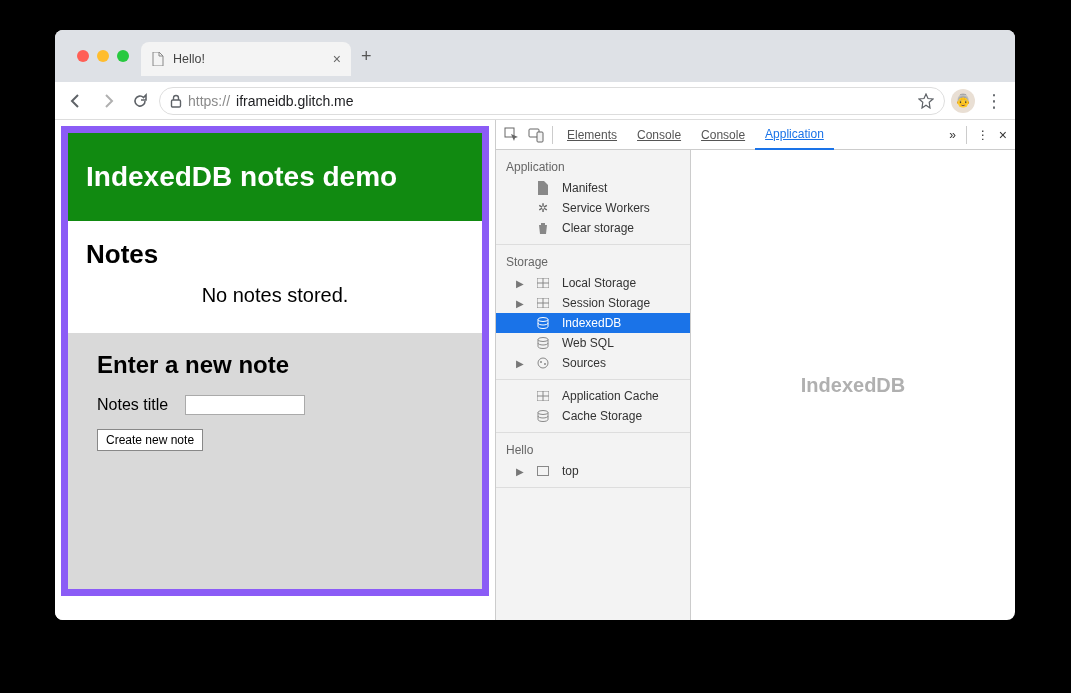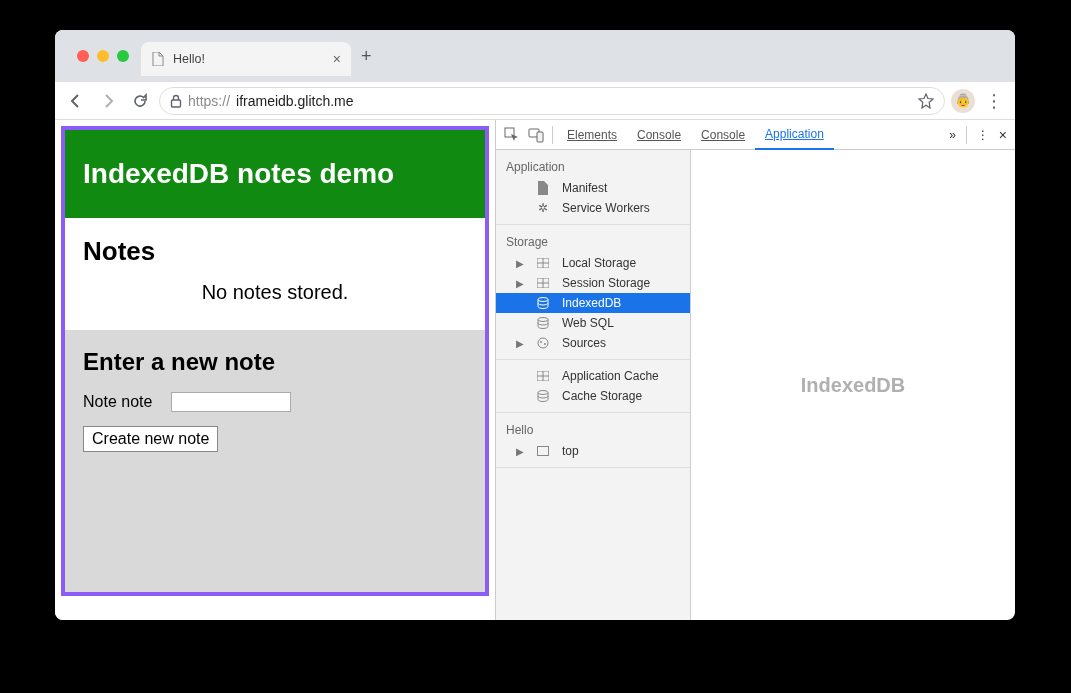--- a/index.html
+++ b/index.html
@@ -83,38 +83,38 @@
   .avatar { width:24px; height:24px; border-radius:50%; background:#e9dfd4; display:flex; align-items:center;justify-content:center; font-size:13px;}
   .menu-dots { color:#5f6368; font-size:18px; cursor:pointer; padding:0 4px;}
 
   
   .content-row { flex:1; display:flex; overflow:hidden; }
   .page-viewport {
     width: 440px;
     background:#fff;
     padding: 6px;
   }
-  .page-inner { border:4px solid #8b5cf6; height: 470px; display:flex; flex-direction:column; }
+  .page-inner { border:7px solid #8b5cf6; height: 470px; display:flex; flex-direction:column; }
   .page-header {
     background:#118a11;
     color:#fff;
     padding: 28px 18px;
     font-size: 28px;
     font-weight:700;
     font-family: Arial, Helvetica, sans-serif;
   }
   .page-mid { background:#fff; padding: 18px 18px 26px; }
   .page-mid h2 { font-size:26px; font-weight:700; font-family: Arial, sans-serif; margin-bottom:14px; }
   .no-notes { text-align:center; font-size:20px; }
-  .page-form { background:#d9d9d9; padding: 18px 18px; flex:1; }
+  .page-form { background:#d9d9d9; padding: 18px 29px; flex:1; }
   .page-form h2 { font-size:24px; font-weight:700; font-family: Arial,sans-serif; margin-bottom:16px; }
   .form-row { display:flex; align-items:center; gap:8px; margin-bottom:6px; font-size:16px; }
   .form-row label { width:80px; }
   .form-row input[type=text] { width:120px; height:20px; border:1px solid #aaa; background:#fff; }
-  .create-btn { margin-top:8px; background:#fff; border:1px solid #888; font-size:16px; padding:3px 8px; cursor:pointer; }
+  .create-btn { margin-top:8px; background:#fff; border:1px solid #888; font-size:12px; padding:3px 8px; cursor:pointer; }
 
   
   .devtools { flex:1; border-left:1px solid #ccc; display:flex; flex-direction:column; font-size:12px; color:#333; }
   .dt-tabbar {
     height:30px;
     display:flex;
     align-items:center;
     border-bottom:1px solid #ccc;
     gap:0;
     padding:0 4px;
@@ -202,21 +202,21 @@
     <div class="page-viewport">
       <div class="page-inner">
         <div class="page-header">IndexedDB notes demo</div>
         <div class="page-mid">
           <h2>Notes</h2>
           <div class="no-notes">No notes stored.</div>
         </div>
         <div class="page-form">
           <h2>Enter a new note</h2>
           <div class="form-row">
-            <label>Note note</label>
+            <label>Notes title</label>
             <input type="text" style="">
           </div>
           <button class="create-btn">Create new note</button>
         </div>
       </div>
     </div>
 
     <div class="devtools">
       <div class="dt-tabbar">
         <div class="dt-iconbtn">
@@ -256,20 +256,29 @@
                     <path d="M1 0h6l4 4v10H1z" fill="#888"></path>
                   </svg>
                 </span>
               <span>Manifest</span>
             </div>
             <div class="dt-item">
               <span class="arrow"></span>
               <span class="ico">✲</span>
               <span>Service Workers</span>
             </div>
+            <div class="dt-item">
+              <span class="arrow"></span>
+              <span class="ico">
+                  <svg width="12" height="13" viewBox="0 0 12 13">
+                    <path d="M2 3h8l-1 9H3z M4 1h4v2H4z" fill="#888"></path>
+                  </svg>
+                </span>
+              <span>Clear storage</span>
+            </div>
           </div>
 
           <div class="dt-group">
             <div class="dt-group-title">Storage</div>
             <div class="dt-item">
               <span class="arrow">▶</span>
               <span class="ico">
                   <svg width="12" height="10" viewBox="0 0 12 10">
                     <rect width="12" height="10" fill="none" stroke="#888"></rect>
                     <path d="M0 5h12M6 0v10" stroke="#888"></path>

